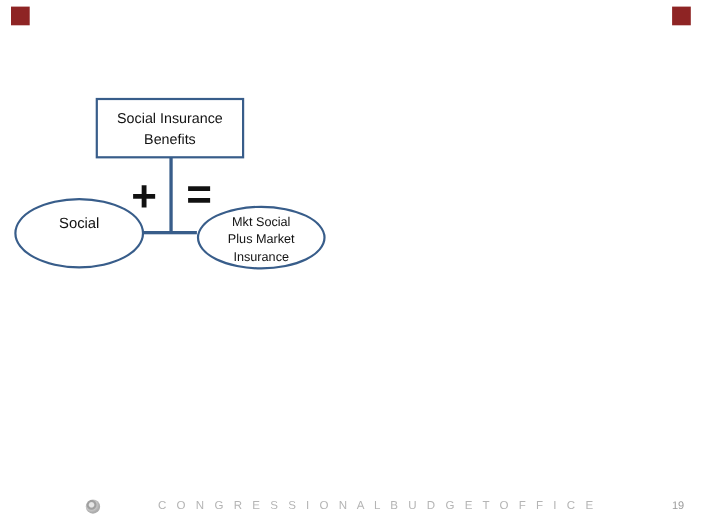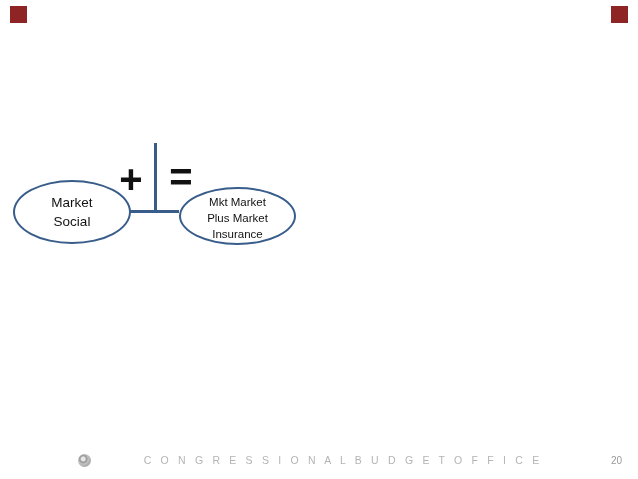--- a/index.html
+++ b/index.html
@@ -117,38 +117,41 @@
 </style>
 </head>
 <body>
 
 <div class="slide">
 
   <div class="corner-marker left"></div>
   <div class="corner-marker right"></div>
 
 
+  <div class="shape rect-box">
+    <span class="line">Social Insurance</span>
+    <span class="line">Benefits</span>
+  </div>
 
   <div class="connector vertical"></div>
   <div class="connector horizontal"></div>
 
   <div class="operator plus">+</div>
   <div class="operator equals">=</div>
 
   <div class="shape ellipse market">
-    <span class="line">Market</span>
     <span class="line">Social</span>
   </div>
 
   <div class="shape ellipse result">
-    <span class="line">Mkt Market</span>
+    <span class="line">Mkt Social</span>
     <span class="line">Plus Market</span>
     <span class="line">Insurance</span>
   </div>
 
   <div class="footer">
     <div class="cbo-logo"></div>
     <div class="footer-text">C O N G R E S S I O N A L   B U D G E T   O F F I C E</div>
   </div>
 
-  <div class="page-number">20</div>
+  <div class="page-number">19</div>
 
 </div>
 
 </body></html>

